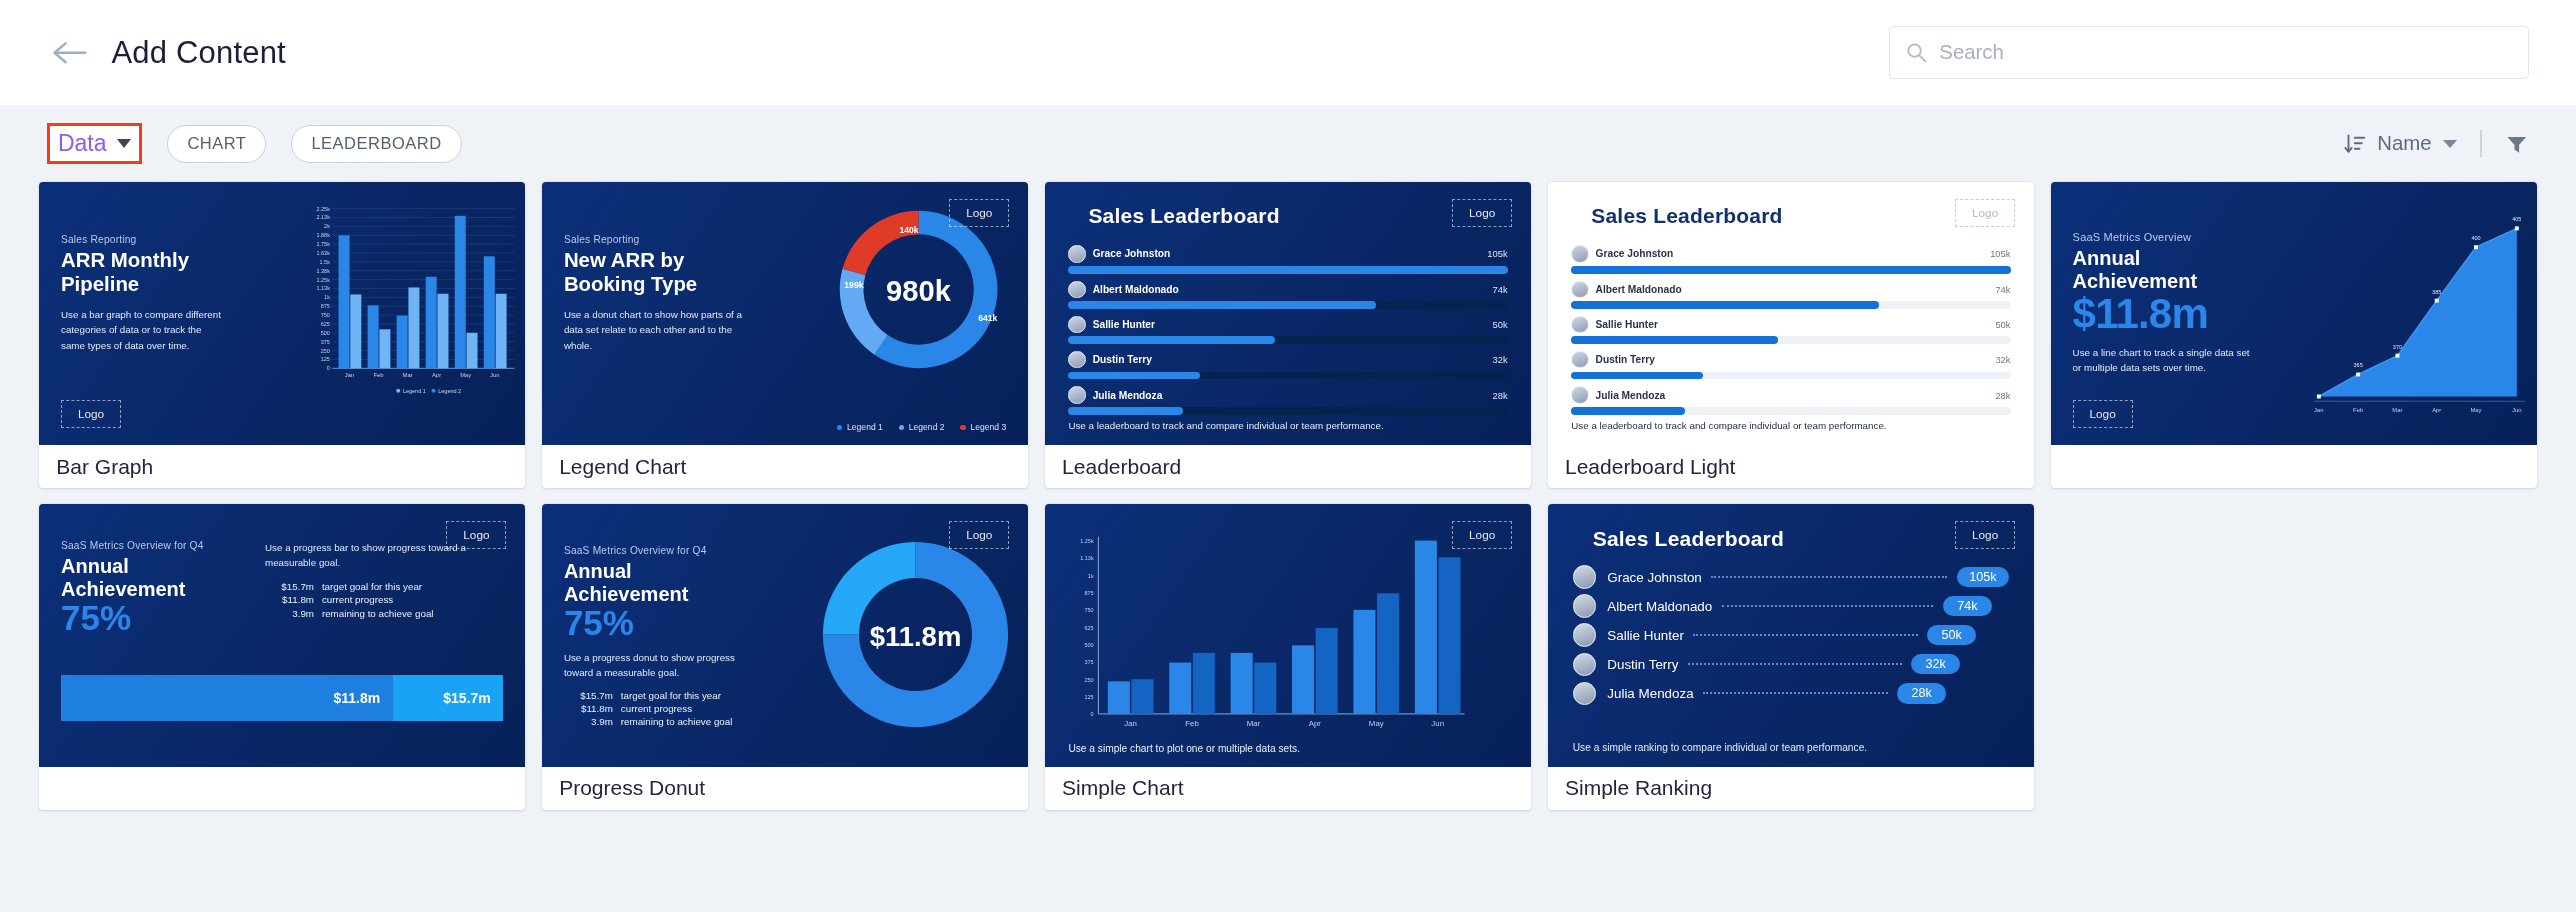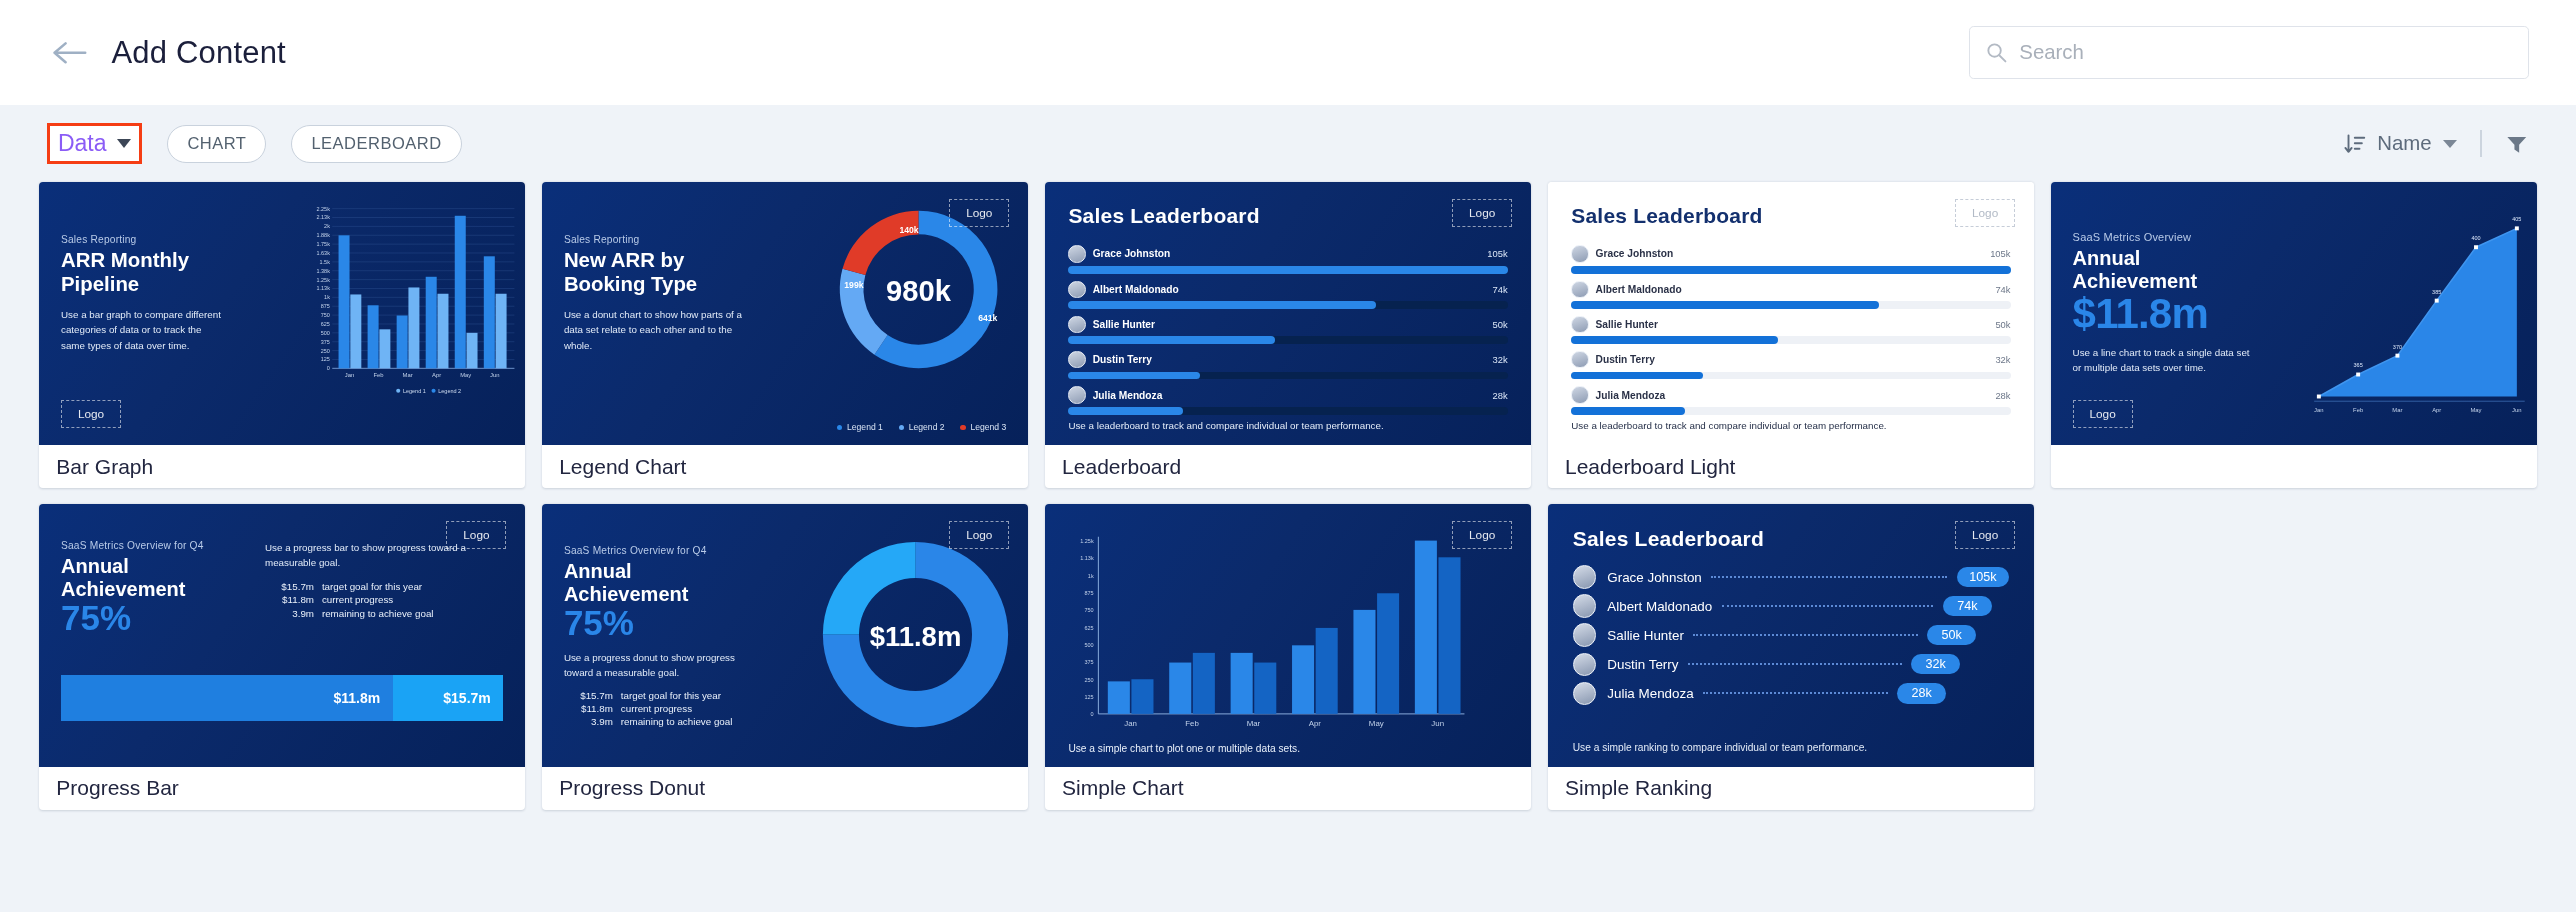--- a/index.html
+++ b/index.html
@@ -23,21 +23,21 @@
     cursor: pointer; flex: 0 0 auto;
   }
   .back-arrow svg { display: block; }
   .page-title {
     font-size: 31px; color: #1b1f3b; font-weight: 400;
     margin-left: 20.4px; letter-spacing: 0.2px;
     white-space: nowrap;
   }
   .search-wrap {
     position: absolute; right: 47px; top: 26px;
-    width: 560px; height: 53px;
+    width: 640px; height: 53px;
     border: 0.8px solid #dfe3ea; border-radius: 4.7px;
     background: #fff;
     display: flex; align-items: center; padding: 0 15.7px;
   }
   .search-icon { flex: 0 0 auto; margin-right: 12.6px; display:block; }
   .search-input {
     border: none; outline: none; width: 100%;
     font-size: 20.4px; color: #9aa2ad;
     font-family: "Liberation Sans", sans-serif;
     background: transparent;
@@ -140,21 +140,21 @@
   .dn-chart { position: absolute; right: 15.7px; top: 12.6px; width: 189px; height: 189px; }
   .dn-legend {
     position: absolute; bottom: 12.6px; right: 22px;
     display: flex; gap: 15.7px; align-items: center;
   }
   .lg-item { display: flex; align-items: center; gap: 4.7px; font-size: 8.6px; color: #dae5f5; }
   .lg-dot { width: 5.5px; height: 5.5px; border-radius: 50%; }
 
   
   .lb-wrap { position: absolute; inset: 0; padding: 22px 23.6px 0 23.6px; }
-  .lb-title { font-size: 21px; font-weight: 700; color: #fff; letter-spacing:0.2px; }
+  .lb-title { font-size: 21px; font-weight: 700; color: #fff; letter-spacing:0.2px;margin-left:20px; }
   .lb-title.dk { color: #13306e; }
   .lb-rows { margin-top: 17.3px; }
   .lb-row { margin-bottom: 7px; }
   .lb-top { display: flex; align-items: center; }
   .av {
     width: 17.3px; height: 17.3px; border-radius: 50%;
     flex: 0 0 auto; margin-right: 7px;
     background: linear-gradient(160deg,#cfd7e4,#8d9bb3);
     border: 1.2px solid #e9eef6;
   }
@@ -576,21 +576,20 @@
             <span>remaining to achieve goal</span>
             </div>
         </div>
       </div>
       <div class="pbar">
         <div class="pbar-done" style="width:75%">$11.8m</div>
         <div class="pbar-goal" style="width:25%">$15.7m</div>
       </div>
       <div class="logo-box">Logo</div>
     </div>
-    <div class="card-label">Progress Bar</div>
   </div>
 
   <div class="card">
     <div class="preview dark">
       <div class="pd-left">
         <div class="eyebrow" style="font-size:10.2px">SaaS Metrics Overview for Q4</div>
         <div class="mid-head">Annual Achievement</div>
         <div class="pct">75%</div>
         <div class="blurb" style="margin-top:11px">Use a progress donut to show progress toward a measurable goal.</div>
         <div style="margin-top:9.4px">

